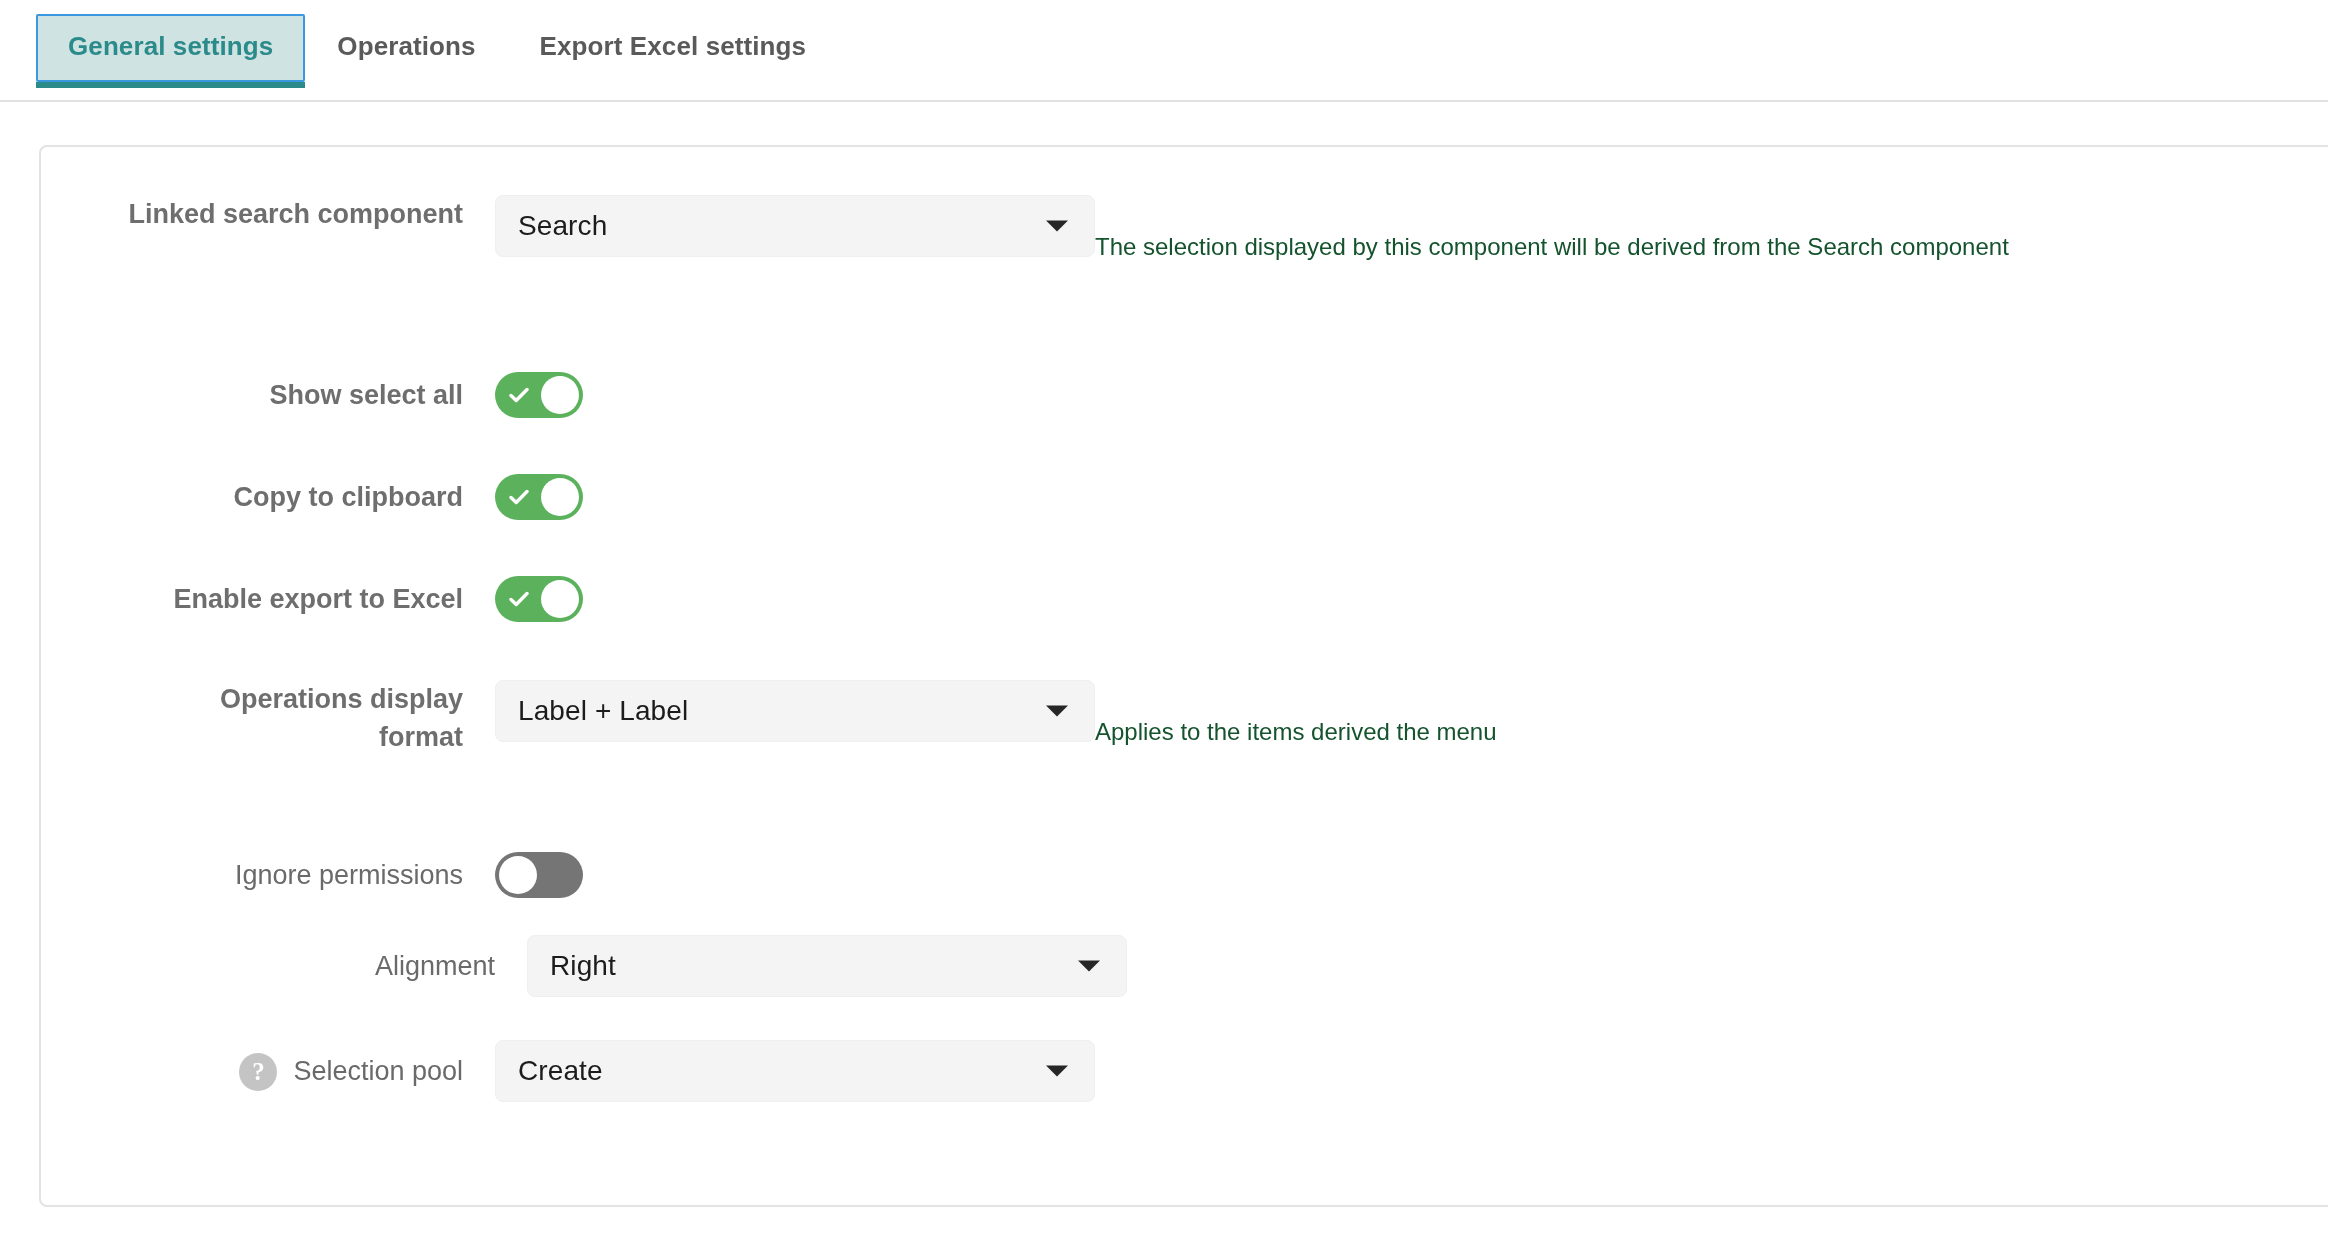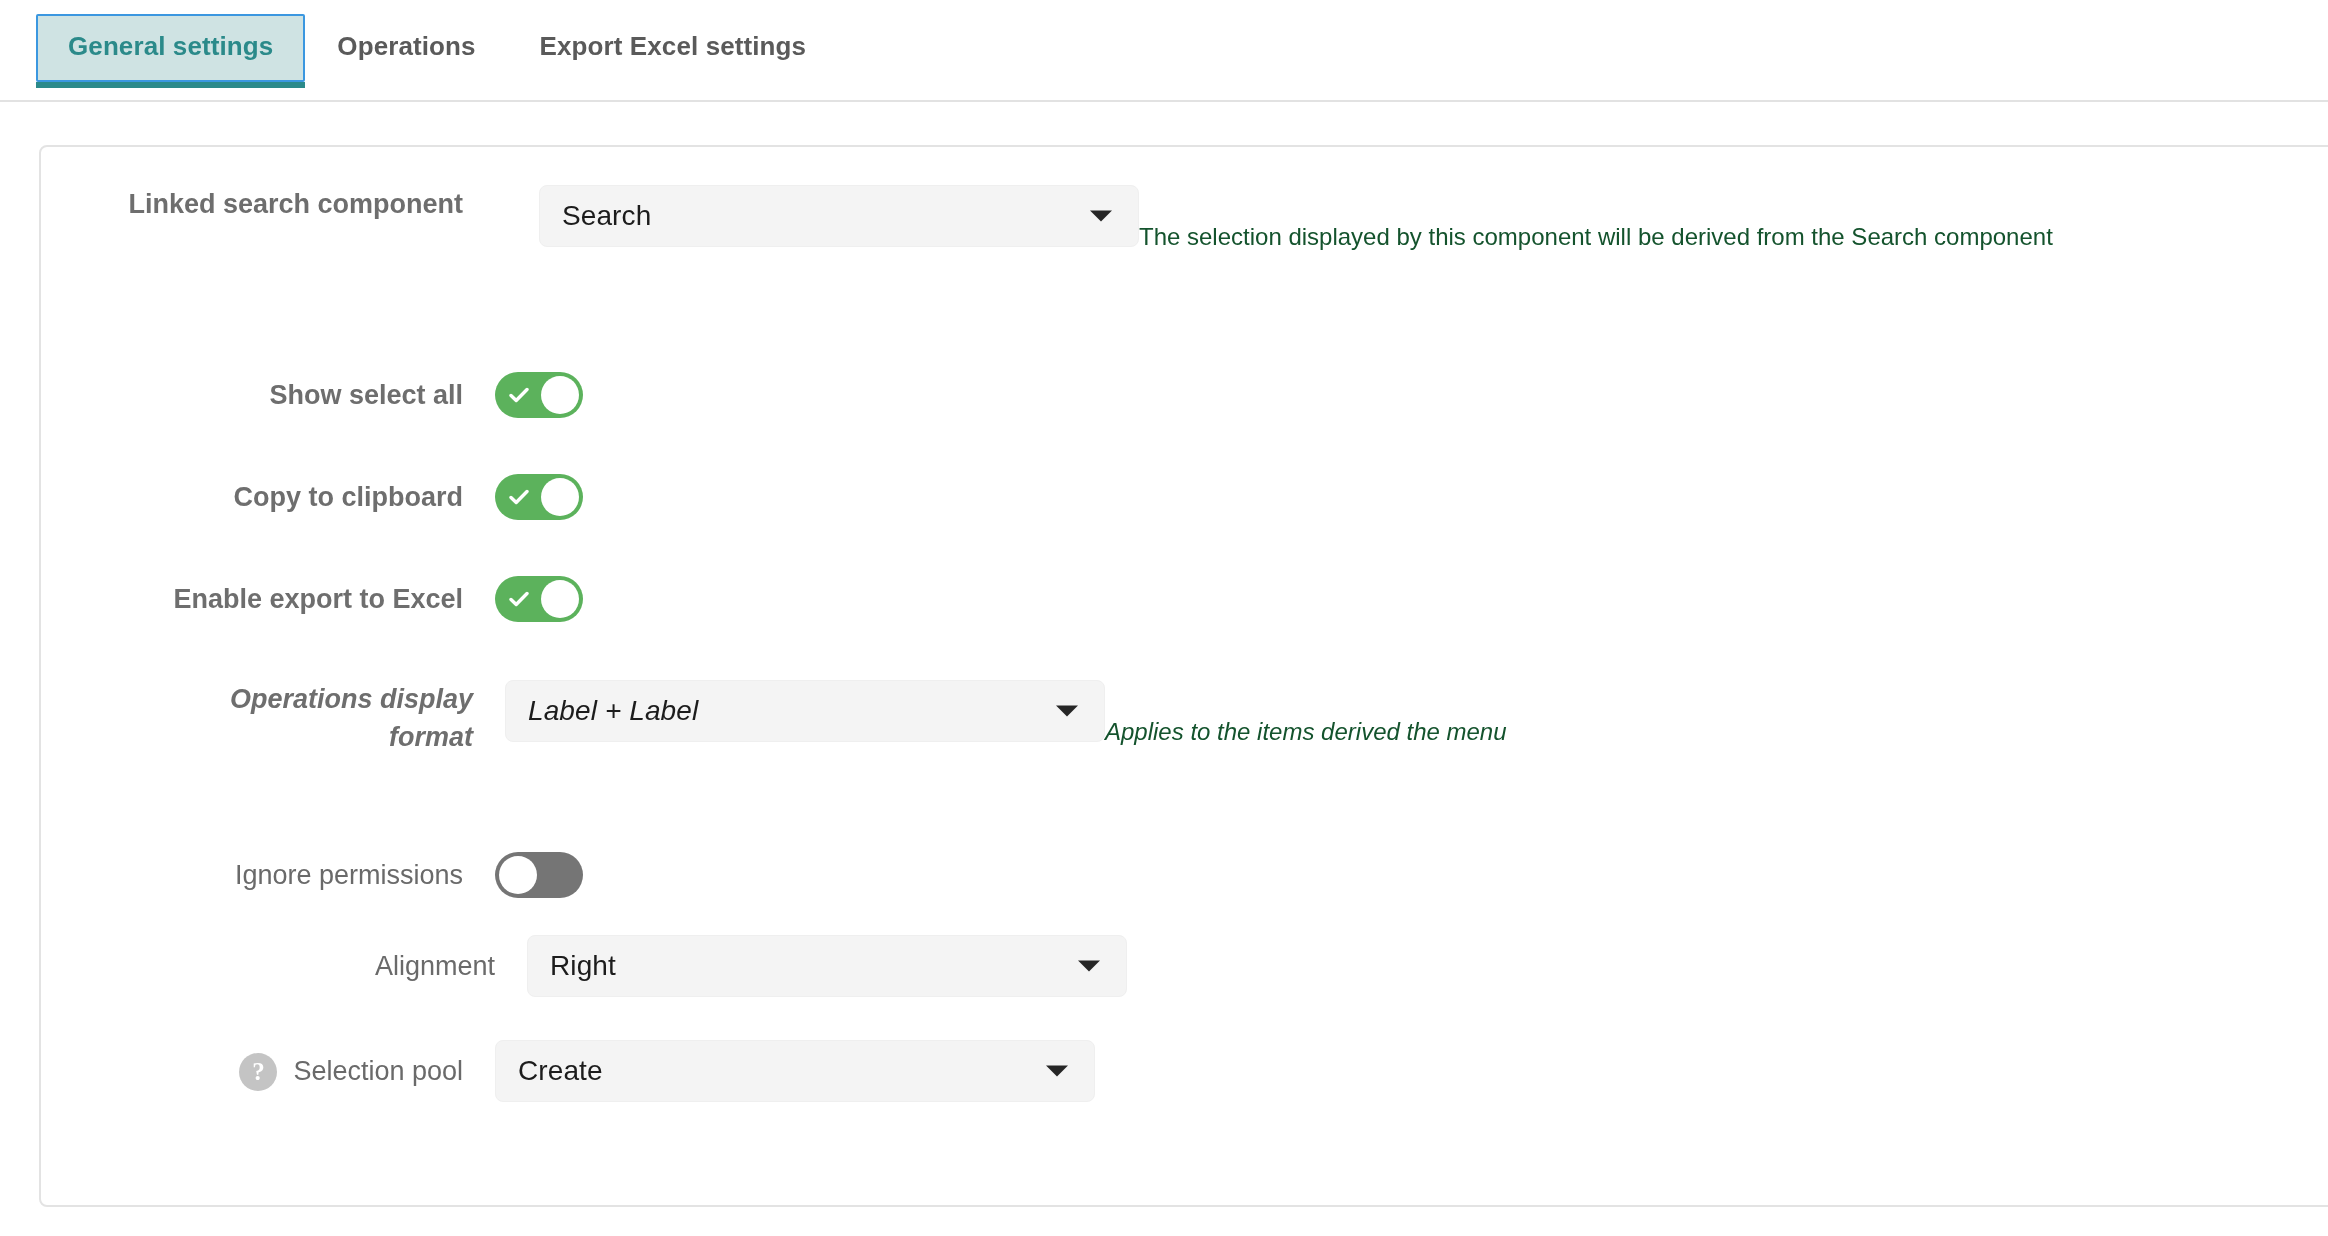--- a/index.html
+++ b/index.html
@@ -221,21 +221,21 @@
       <span>Export Excel settings</span>
     </div>
   </div>
   <div class="tabbar-underline"></div>
 </div>
 
 <div class="panel">
 
   <div class="form">
 
-    <div class="row" style="left:0px; top:38px;gap:44px;">
+    <div class="row" style="left:0px; top:48px;">
       <div class="label-cell">
         <div class="label">Linked search component</div>
       </div>
       <div class="control-cell">
         <div class="select">
           <span class="value">Search</span>
           <span class="caret"></span>
         </div>
         <div class="hint">The selection displayed by this component will be derived from the Search component</div>
       </div>
@@ -276,21 +276,21 @@
       <div class="control-cell">
         <div class="toggle on">
           <svg class="check" viewBox="0 0 20 20">
             <path d="M2 10.5 L7.2 15.5 L18 4.5" fill="none" stroke="#ffffff" stroke-width="3.4" stroke-linecap="round" stroke-linejoin="round"></path>
           </svg>
           <div class="knob"></div>
         </div>
       </div>
     </div>
 
-    <div class="row" style="left:10px; top:533px;font-style:italic;">
+    <div class="row" style="left:0px; top:533px;">
       <div class="label-cell">
         <div class="label twoline">Operations display format</div>
       </div>
       <div class="control-cell">
         <div class="select">
           <span class="value">Label + Label</span>
           <span class="caret"></span>
         </div>
         <div class="hint">Applies to the items derived the menu</div>
       </div>

